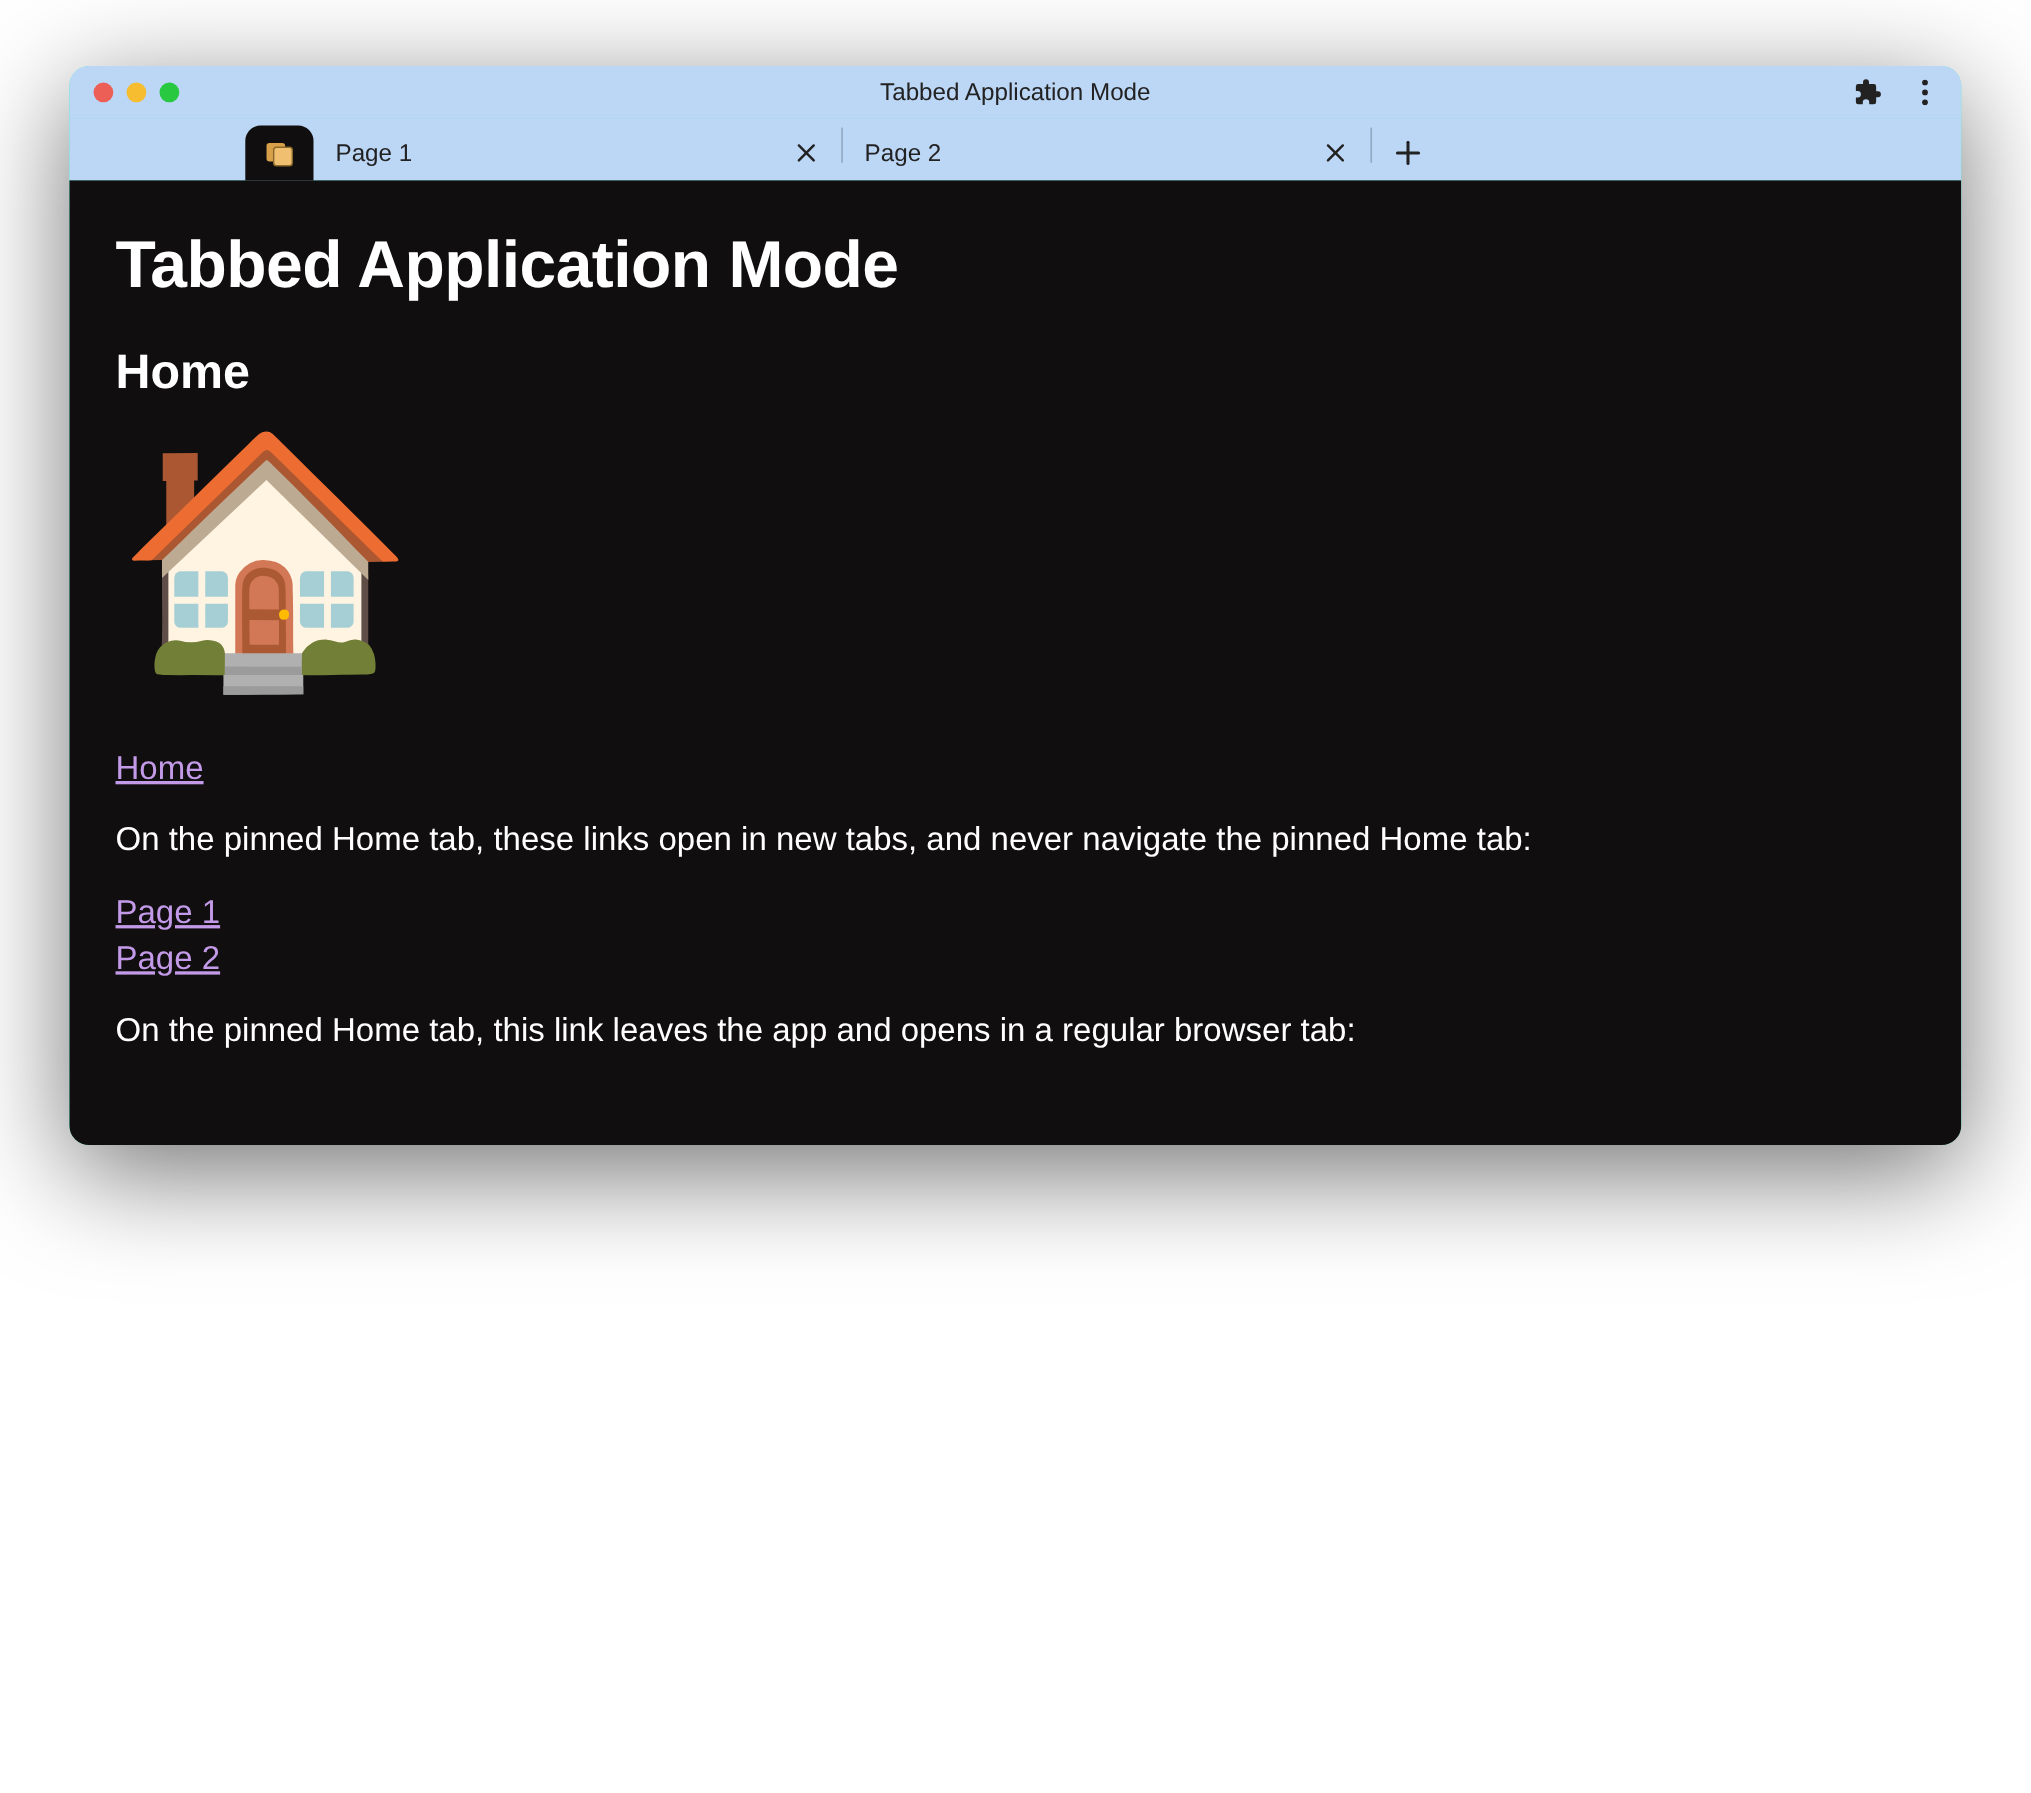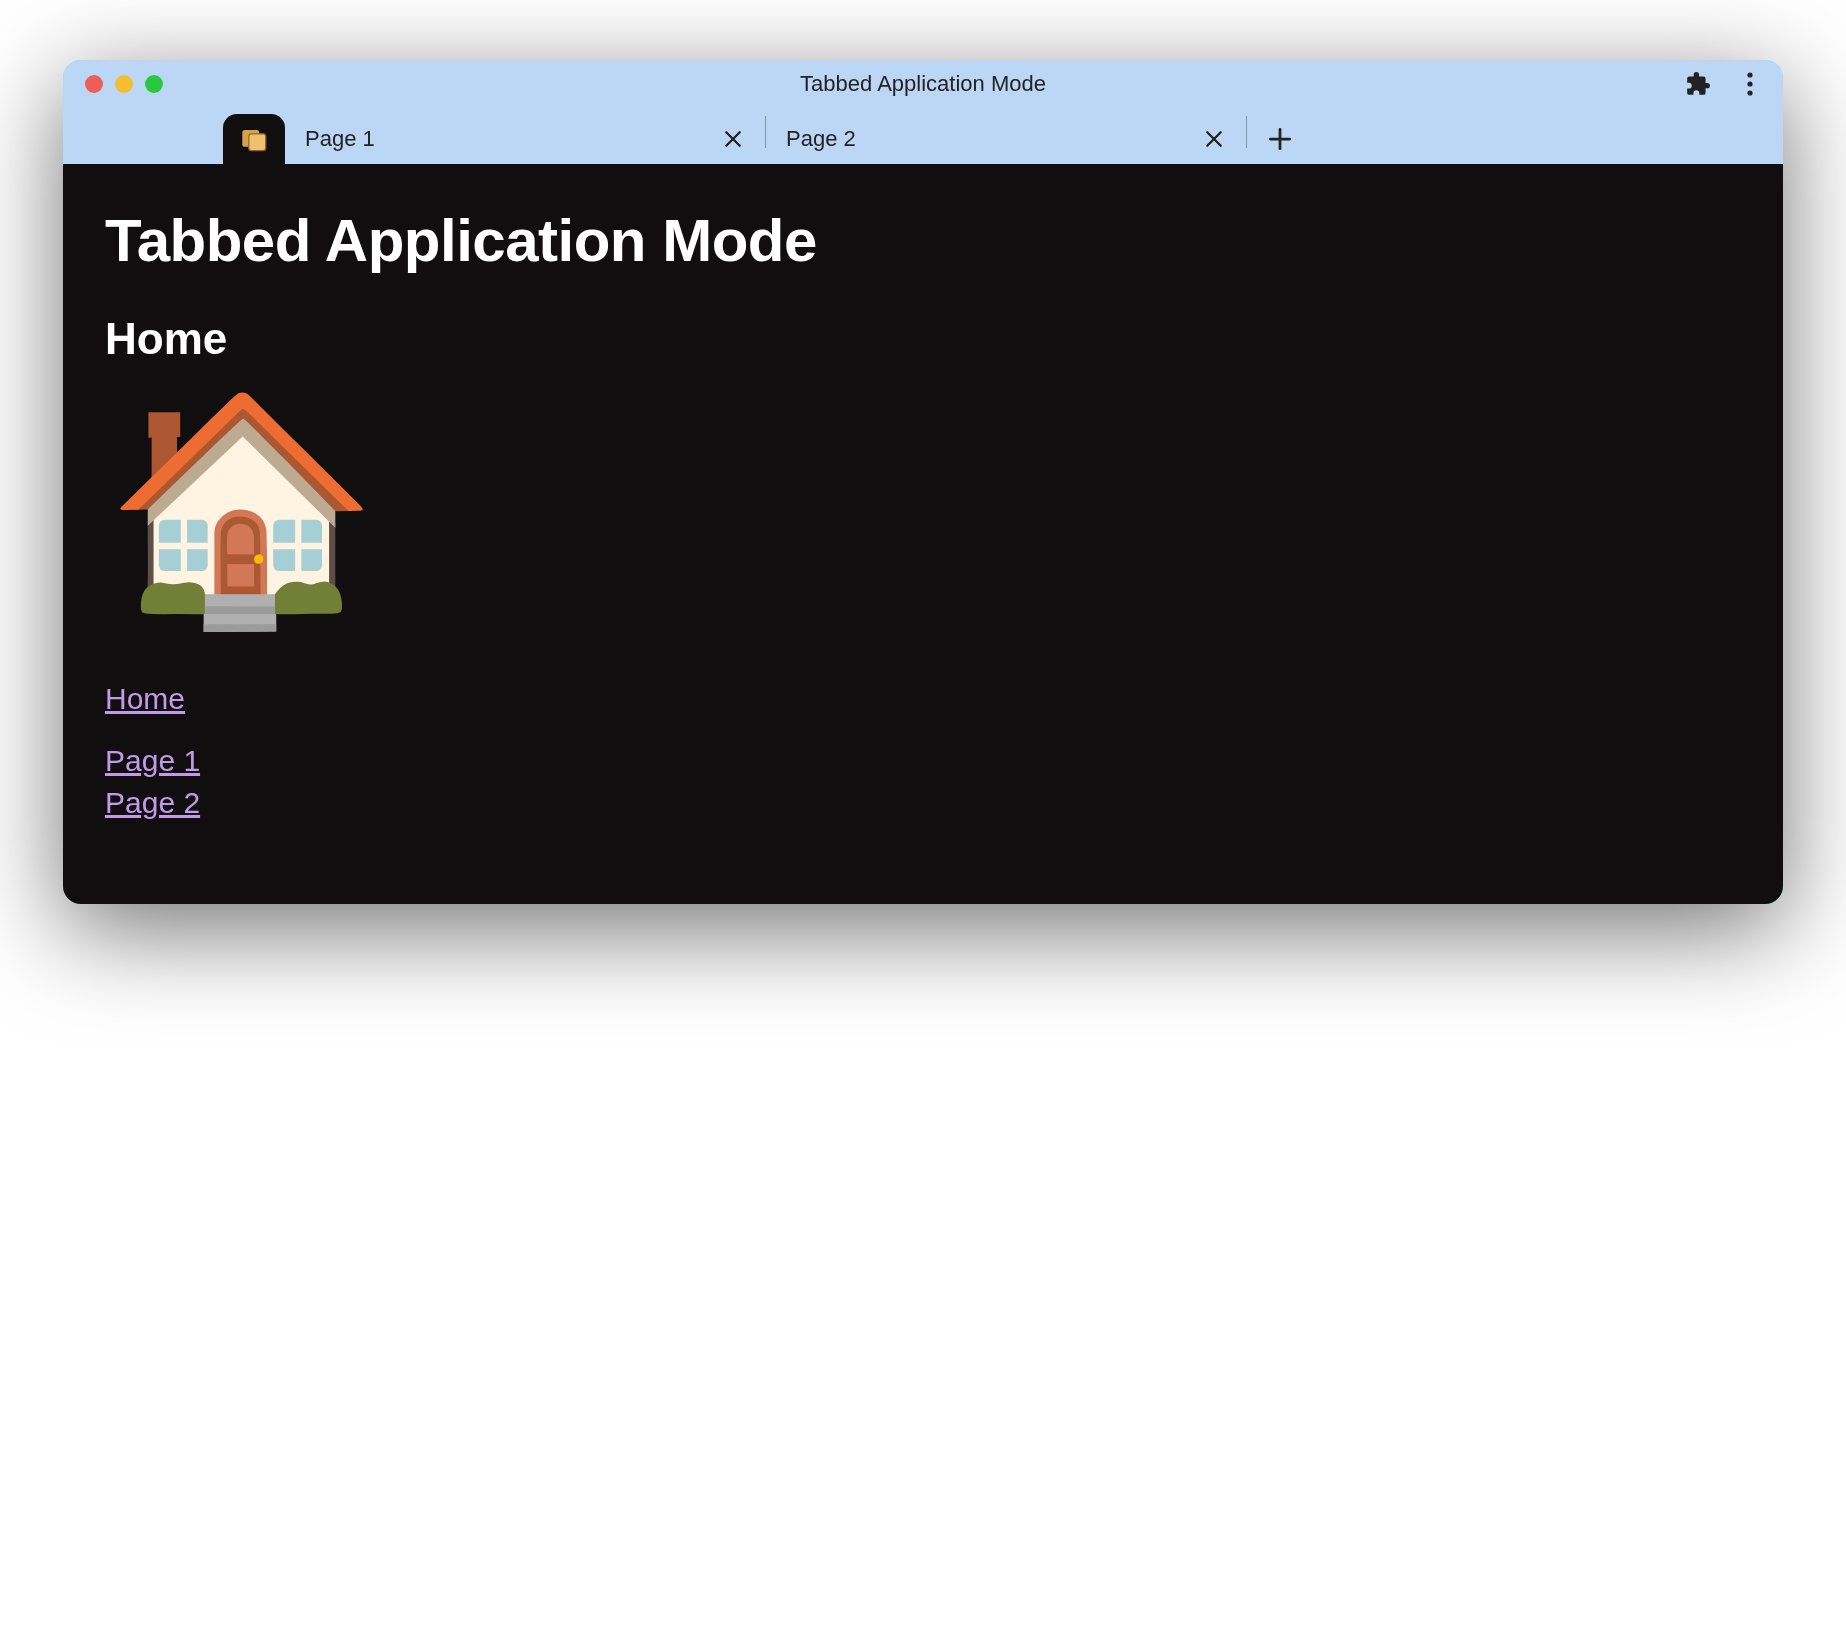--- a/index.html
+++ b/index.html
@@ -210,21 +210,23 @@
   <div class="content">
     <h1>Tabbed Application Mode</h1>
     <h2>Home</h2>
     <div class="hero">🏠</div>
 
 
     <div class="link-block">
       <a href="#">Home</a>
     </div>
 
+    <p>On the pinned Home tab, these links open in new tabs, and never navigate the pinned Home tab:</p>
     <div class="link-block">
       <a href="#">Page 1</a>
       <a href="#">Page 2</a>
     </div>
 
+    <p>On the pinned Home tab, this link leaves the app and opens in a regular browser tab:</p>
   </div>
 
 </div>
 </div>
 
 </body></html>

